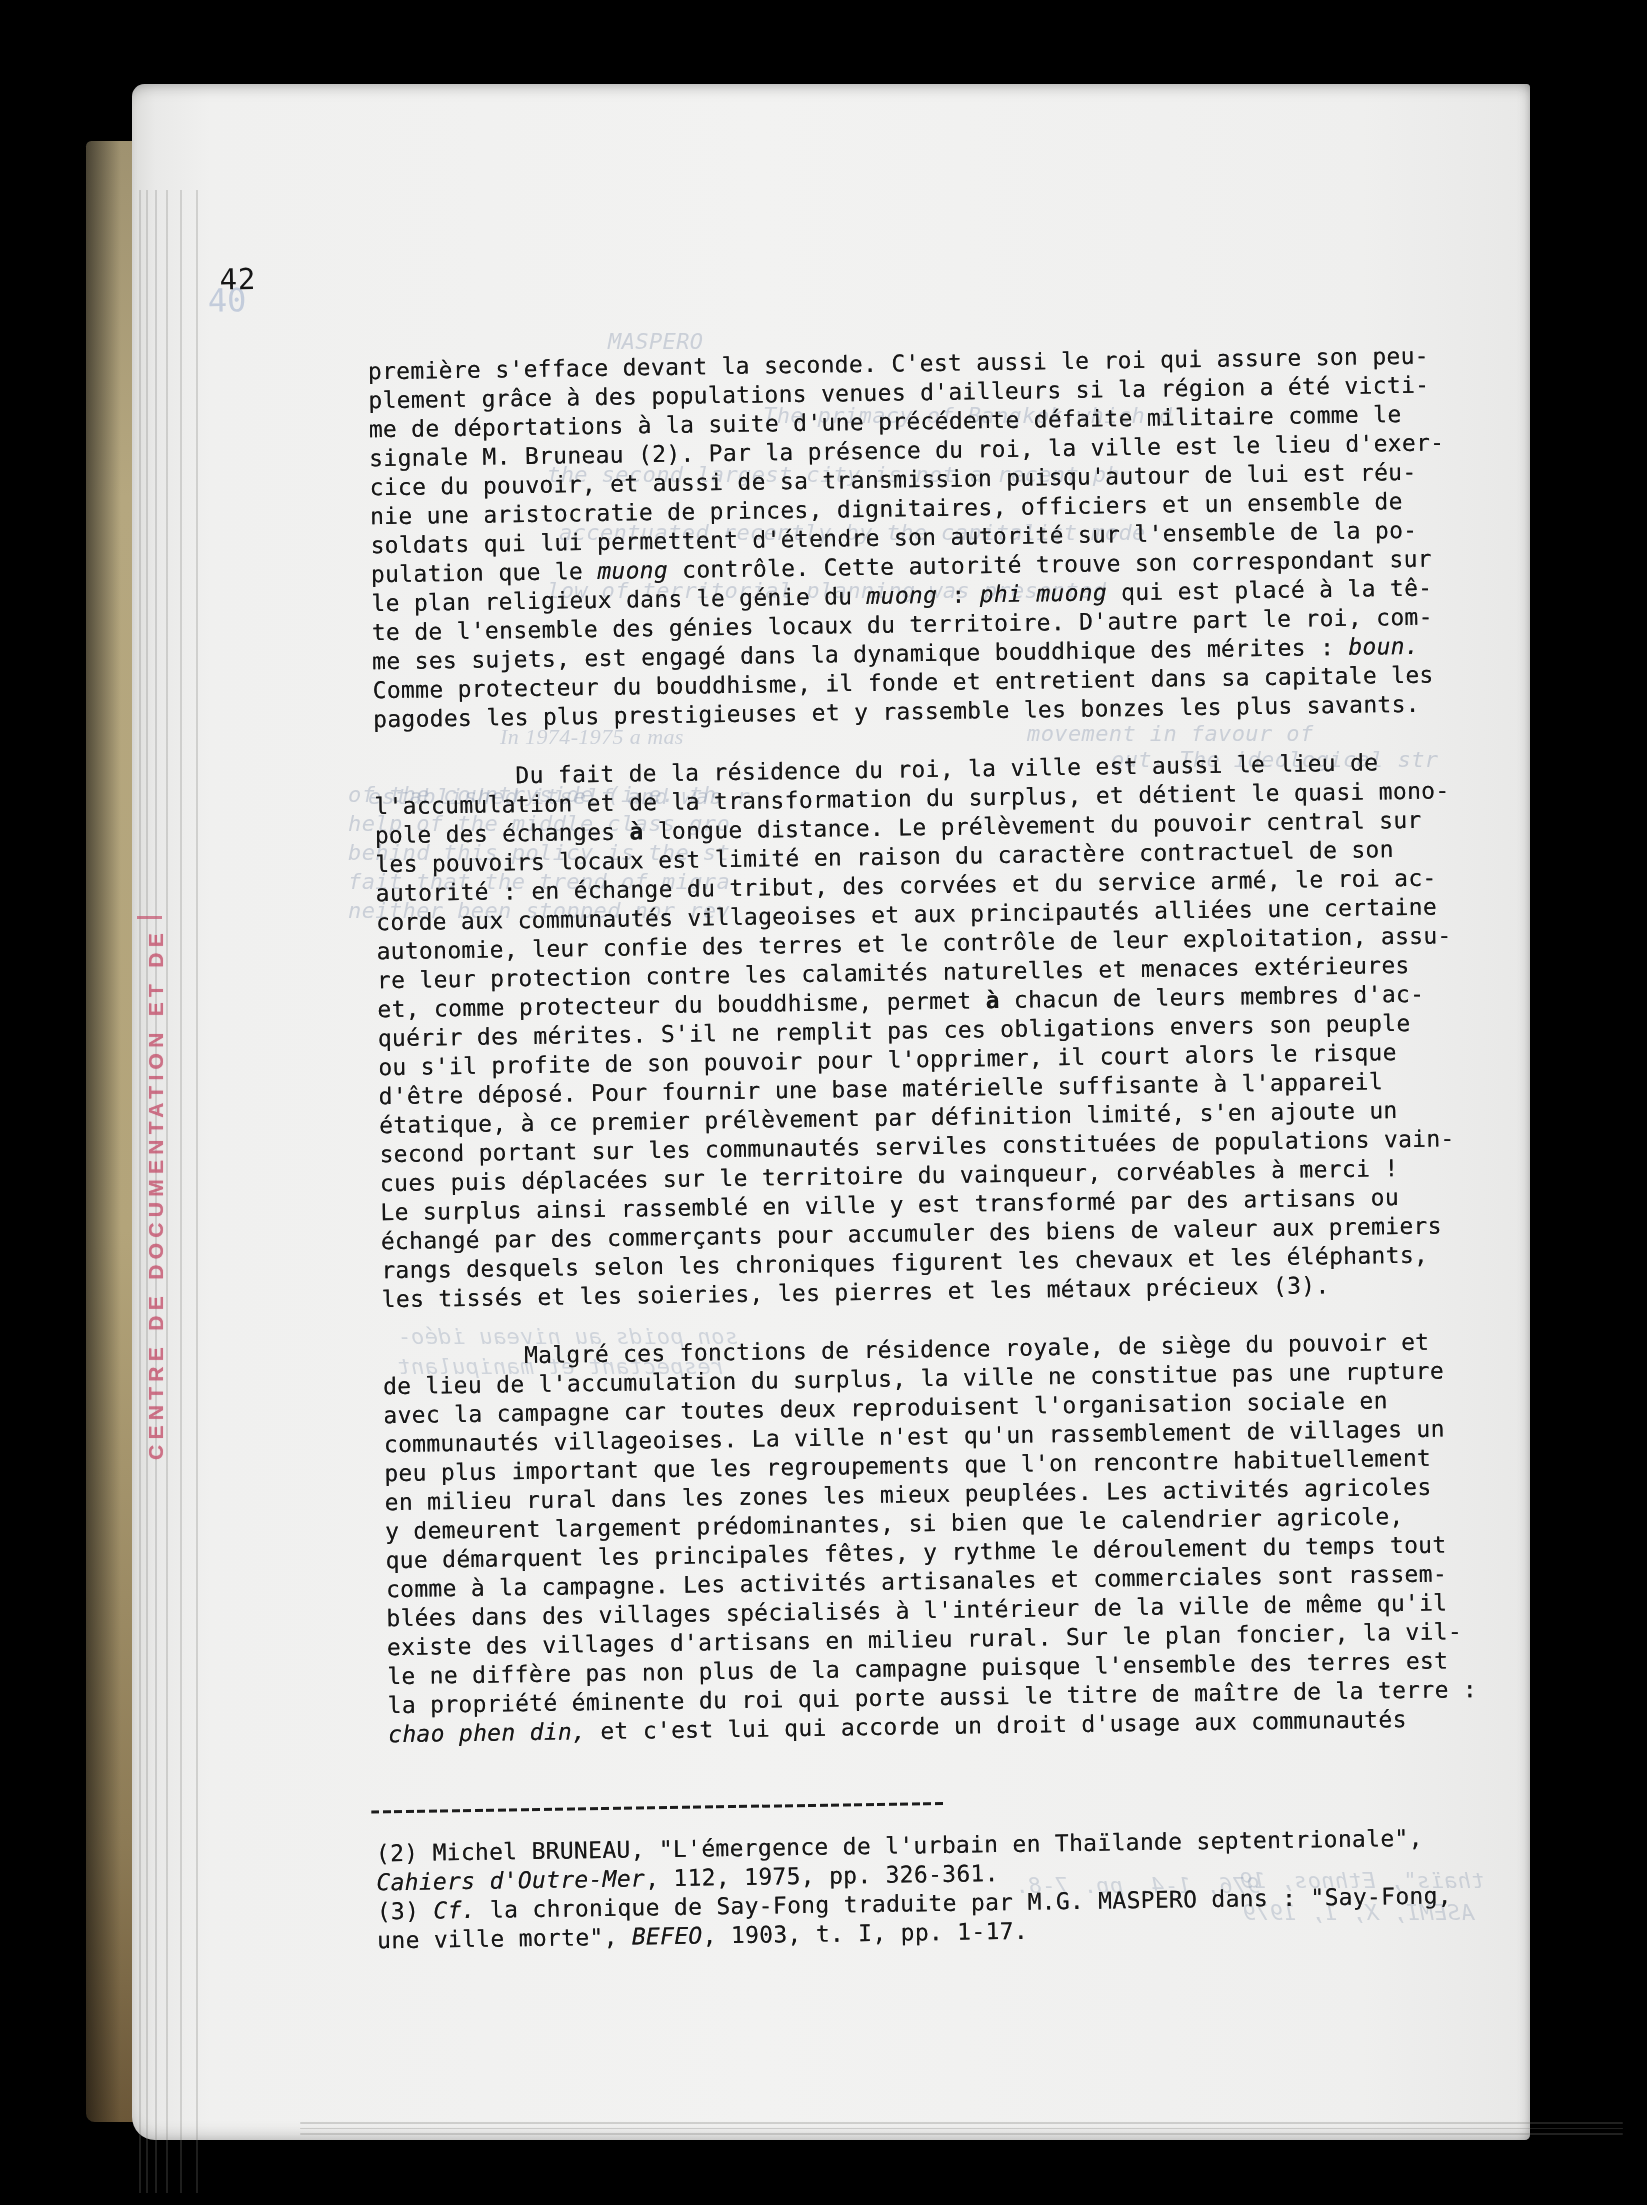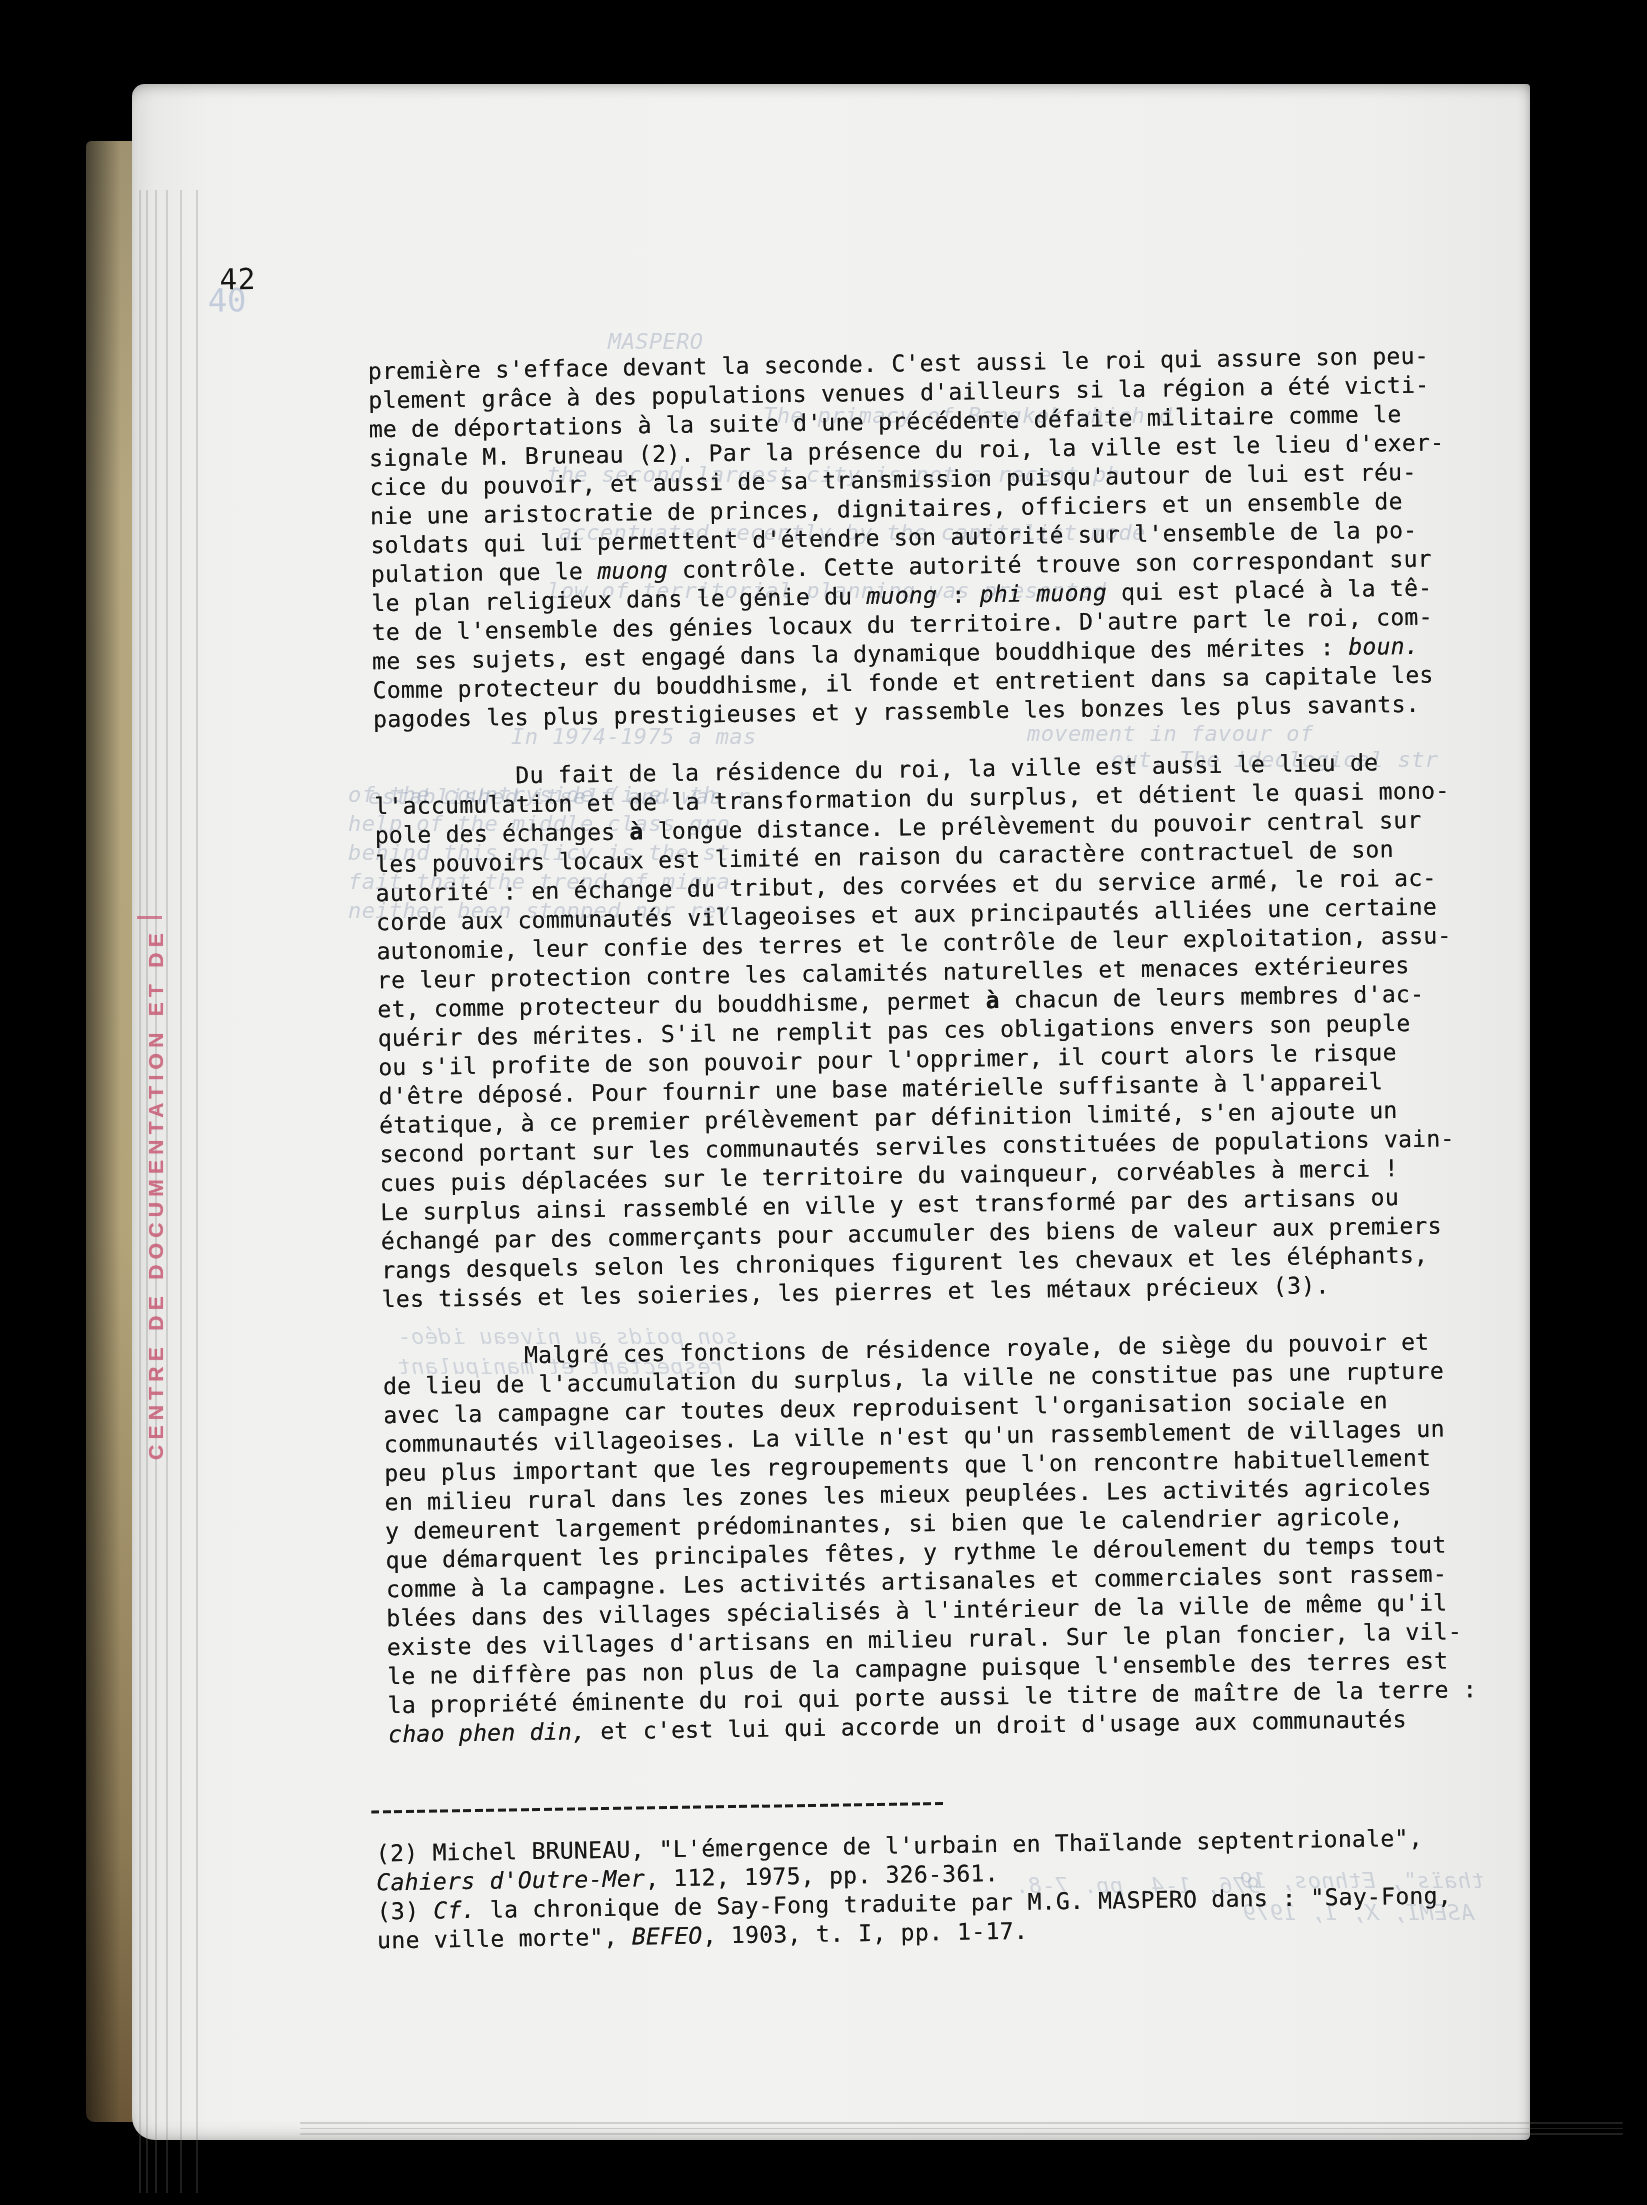--- a/index.html
+++ b/index.html
@@ -68,21 +68,21 @@
   <div class="stackline-h" style="bottom:5.3px;"></div>
   <div class="stackline-h" style="bottom:10.6px;"></div>
   <div class="stackline-h" style="bottom:16px;"></div>
 
   <div id="ghost-layer">
       <span class="ghost" style="left: 476px; top: 245px;">MASPERO</span>
       <span class="ghost" style="left: 631px; top: 319px;">The primacy of Bangkok which d</span>
       <span class="ghost" style="left: 415px; top: 378px;">the second largest city is not a recent ph</span>
       <span class="ghost" style="left: 415px; top: 436px; margin-left: 12px;">accentuated recently by the capitalist mode</span>
       <span class="ghost" style="left: 415px; top: 494px;">low of territorial planning was presented</span>
-      <span class="ghost" style="left: 379px; top: 640px;">In 1974-1975 a mas</span>
+      <span class="ghost" style="left: 368px; top: 640px; font-family: Liberation Serif, serif;">In 1974-1975 a mas</span>
       <span class="ghost" style="left: 216px; top: 700px; margin-left: 20px;">established itself and was r</span>
       <span class="ghost" style="left: 216px; top: 698px;">of the countryside (i.e. th</span>
       <span class="ghost" style="left: 216px; top: 727px;">help of the middle class gro</span>
       <span class="ghost" style="left: 216px; top: 756px;">behind this policy is the st</span>
       <span class="ghost" style="left: 216px; top: 785px;">fait that the trend of migra</span>
       <span class="ghost" style="left: 216px; top: 814px;">neither been stopped nor rev</span>
       <span class="ghost" style="left: 895px; top: 637px;">movement in favour of</span>
       <span class="ghost" style="left: 979px; top: 663px;">out. The ideological str</span>
       <span class="ghost mir" style="left: 265px; top: 1240px;">son poids au niveau idéo-</span>
       <span class="ghost mir" style="left: 265px; top: 1270px;">respectant et manipulant</span>

